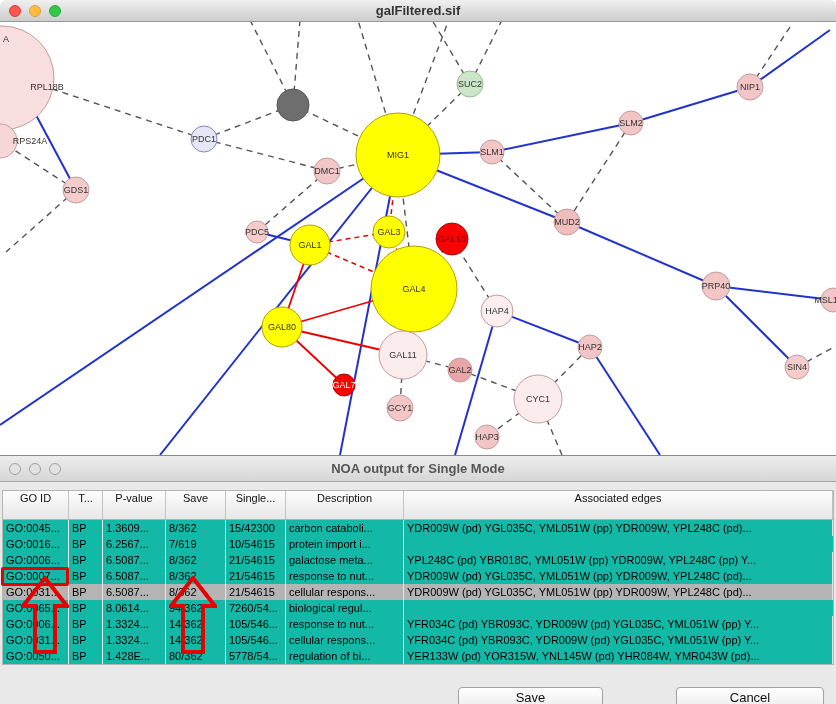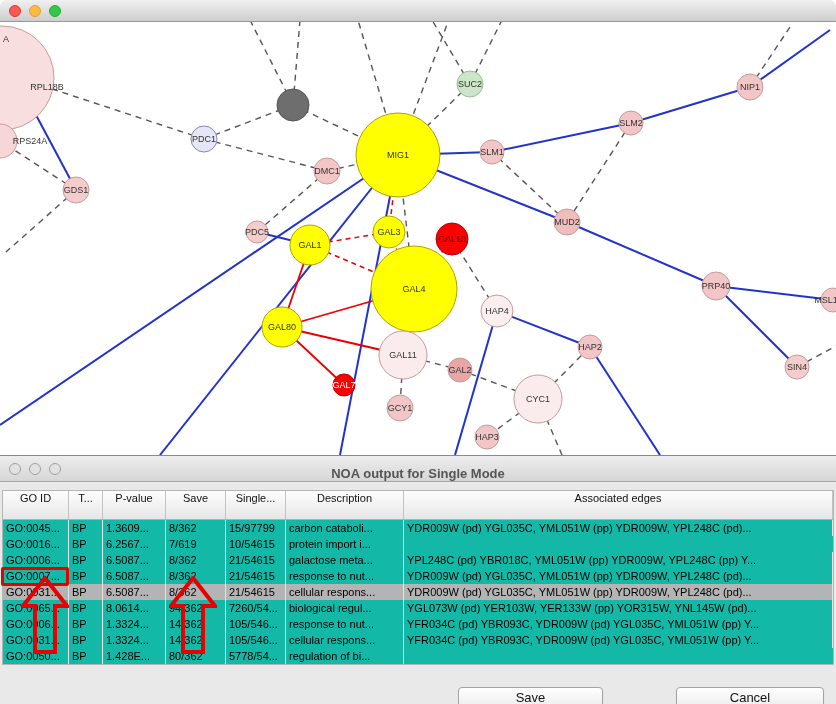--- a/index.html
+++ b/index.html
@@ -15,21 +15,21 @@
   .light.red{background:#fc5753;border:1px solid #df3734}
   .light.yellow{background:#fdbc40;border:1px solid #de9f34}
   .light.green{background:#33c748;border:1px solid #27aa35}
   .light.inactive{background:#e2e2e2;border:1px solid #a0a0a0}
   .tb-title{flex:1;text-align:center;font-size:13px;font-weight:bold;color:#333}
   .graph-canvas{position:absolute;top:0;left:0;z-index:1}
 
   .noa-window{top:455px;height:249px;background:#e9e9e9;border-top:1px solid #8a8a8a}
   .noa-titlebar{position:absolute;top:0;left:0;right:0;height:26px;
     background:linear-gradient(#ededed,#d6d6d6);border-bottom:1px solid #a5a5a5;
-    display:flex;align-items:flex-end;z-index:3}
+    display:flex;align-items:center;z-index:3}
   .noa-titlebar .lights{top:7px}
   .noa-titlebar .tb-title{color:#555}
   .noa-content{position:absolute;top:26px;left:0;right:0;bottom:0}
   .ntable{position:absolute;top:8px;left:2px;right:2px;background:#fff;border:1px solid #b5b5b5}
   .thead,.trow{display:grid;grid-template-columns:66px 34px 63px 60px 60px 118px 1fr}
   .thead{background:linear-gradient(#fdfdfd,#e7e7e7);border-bottom:1px solid #b0b0b0;height:29px}
   .th{font-size:11px;color:#111;text-align:center;line-height:15px;
     border-right:1px solid #c2c2c2;overflow:hidden;white-space:nowrap}
   .trow{height:16px;background:#14b8a6}
   .trow.selected{background:#b4b4b4}
@@ -161,20 +161,21 @@
       <circle cx="487" cy="437" r="12" fill="#f2c6c6" stroke="#c49c9c" stroke-width="1"></circle>
       <text x="487" y="440" text-anchor="middle" font-size="9" fill="#333">HAP3</text>
       <text x="6" y="42" text-anchor="middle" font-size="9" fill="#333">A</text>
     </svg>
   <div class="titlebar">
     <div class="lights">
       <span class="light red"></span>
       <span class="light yellow"></span>
       <span class="light green"></span>
     </div>
+    <div class="tb-title">galFiltered.sif</div>
   </div>
 </div>
 
 <div class="window noa-window">
   <div class="noa-titlebar">
     <div class="lights">
       <span class="light inactive"></span>
       <span class="light inactive"></span>
       <span class="light inactive"></span>
     </div>
@@ -190,21 +191,21 @@
           <div class="th">Single...</div>
           <div class="th">Description</div>
           <div class="th">Associated edges</div>
         </div>
       <div class="tbody">
           <div class="trow">
             <div class="tcell">GO:0045...</div>
             <div class="tcell">BP</div>
             <div class="tcell">1.3609...</div>
             <div class="tcell">8/362</div>
-            <div class="tcell">15/97799</div>
+            <div class="tcell">15/42300</div>
             <div class="tcell">carbon cataboli...</div>
             <div class="tcell">YDR009W (pd) YGL035C, YML051W (pp) YDR009W, YPL248C (pd)...</div>
           </div>
           <div class="trow">
             <div class="tcell">GO:0016...</div>
             <div class="tcell">BP</div>
             <div class="tcell">6.2567...</div>
             <div class="tcell">7/619</div>
             <div class="tcell">10/54615</div>
             <div class="tcell">protein import i...</div>
@@ -236,21 +237,20 @@
             <div class="tcell">cellular respons...</div>
             <div class="tcell">YDR009W (pd) YGL035C, YML051W (pp) YDR009W, YPL248C (pd)...</div>
           </div>
           <div class="trow">
             <div class="tcell">GO:0065...</div>
             <div class="tcell">BP</div>
             <div class="tcell">8.0614...</div>
             <div class="tcell">94/362</div>
             <div class="tcell">7260/54...</div>
             <div class="tcell">biological regul...</div>
-            <div class="tcell">YGL073W (pd) YER103W, YER133W (pp) YOR315W, YNL145W (pd)...</div>
           </div>
           <div class="trow">
             <div class="tcell">GO:0006...</div>
             <div class="tcell">BP</div>
             <div class="tcell">1.3324...</div>
             <div class="tcell">14/362</div>
             <div class="tcell">105/546...</div>
             <div class="tcell">response to nut...</div>
             <div class="tcell">YFR034C (pd) YBR093C, YDR009W (pd) YGL035C, YML051W (pp) Y...</div>
           </div>
@@ -263,20 +263,21 @@
             <div class="tcell">cellular respons...</div>
             <div class="tcell">YFR034C (pd) YBR093C, YDR009W (pd) YGL035C, YML051W (pp) Y...</div>
           </div>
           <div class="trow">
             <div class="tcell">GO:0050...</div>
             <div class="tcell">BP</div>
             <div class="tcell">1.428E...</div>
             <div class="tcell">80/362</div>
             <div class="tcell">5778/54...</div>
             <div class="tcell">regulation of bi...</div>
+            <div class="tcell">YER133W (pd) YOR315W, YNL145W (pd) YHR084W, YMR043W (pd)...</div>
           </div>
         </div>
     </div>
     <button class="mac-btn save-btn">Save</button>
     <button class="mac-btn cancel-btn">Cancel</button>
   </div>
 </div>
 
 <div class="annotation-overlay">
     <div class="ann-box" style="left: 1px; top: 567px; width: 68px; height: 19px;"></div>

